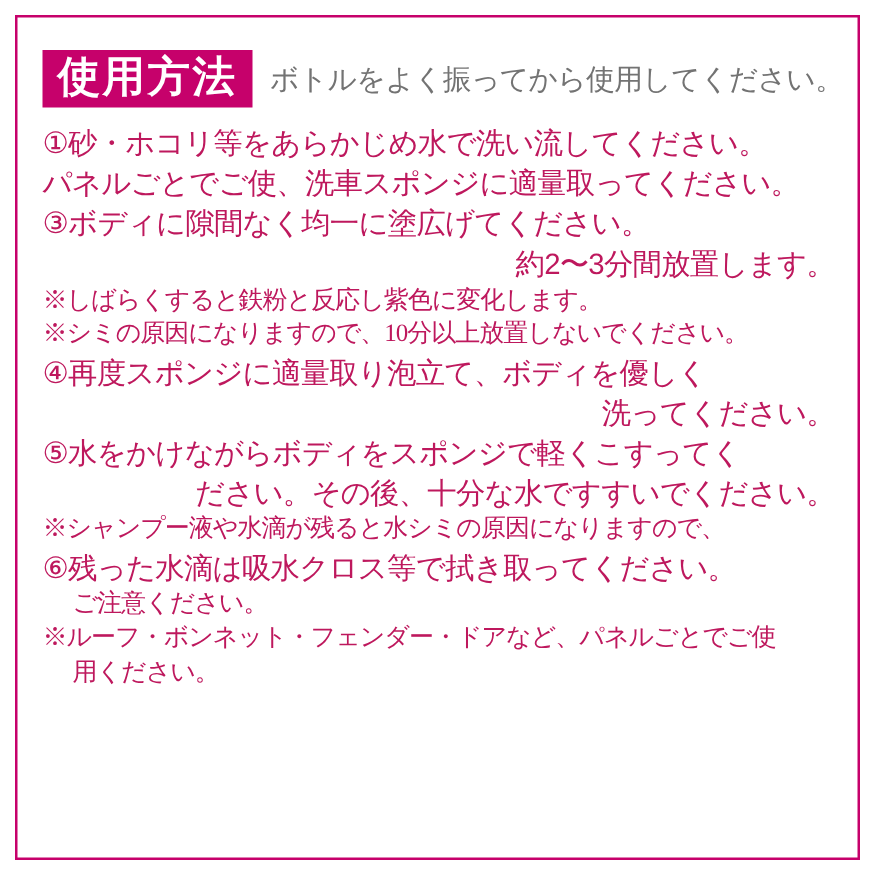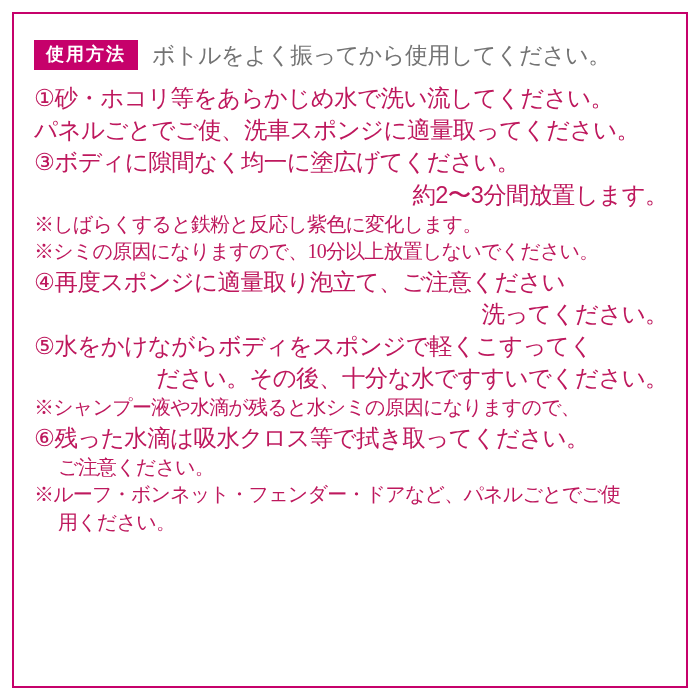--- a/index.html
+++ b/index.html
@@ -32,21 +32,21 @@
   }
   .header-row {
     display: flex;
     align-items: center;
     gap: 14px;
     margin-bottom: 12px;
   }
   .badge {
     background: #c6016b;
     color: #ffffff;
-    font-size: 18px;
+    font-size: 34px;
     font-weight: bold;
     letter-spacing: 2px;
     padding: 5px 12px 7px 12px;
     line-height: 1;
     white-space: nowrap;
   }
   .header-note {
     color: #737373;
     font-size: 23px;
     line-height: 1;
@@ -86,21 +86,21 @@
       <div class="header-note">ボトルをよく振ってから使用してください。</div>
     </div>
 
     <div class="lines">
       <div class="line">①砂・ホコリ等をあらかじめ水で洗い流してください。</div>
       <div class="line">パネルごとでご使、洗車スポンジに適量取ってください。</div>
       <div class="line">③ボディに隙間なく均一に塗広げてください。</div>
       <div class="line indent">約2〜3分間放置します。</div>
       <div class="line small">※しばらくすると鉄粉と反応し紫色に変化します。</div>
       <div class="line small">※シミの原因になりますので、10分以上放置しないでください。</div>
-      <div class="line">④再度スポンジに適量取り泡立て、ご注意ください</div>
+      <div class="line">④再度スポンジに適量取り泡立て、ボディを優しく</div>
       <div class="line indent">洗ってください。</div>
       <div class="line">⑤水をかけながらボディをスポンジで軽くこすってく</div>
       <div class="line indent">ださい。その後、十分な水ですすいでください。</div>
       <div class="line small">※シャンプー液や水滴が残ると水シミの原因になりますので、</div>
       <div class="line">⑥残った水滴は吸水クロス等で拭き取ってください。</div>
       <div class="line small indent-sm">ご注意ください。</div>
       <div class="line small">※ルーフ・ボンネット・フェンダー・ドアなど、パネルごとでご使</div>
       <div class="line small indent-sm">用ください。</div>
     </div>
 

